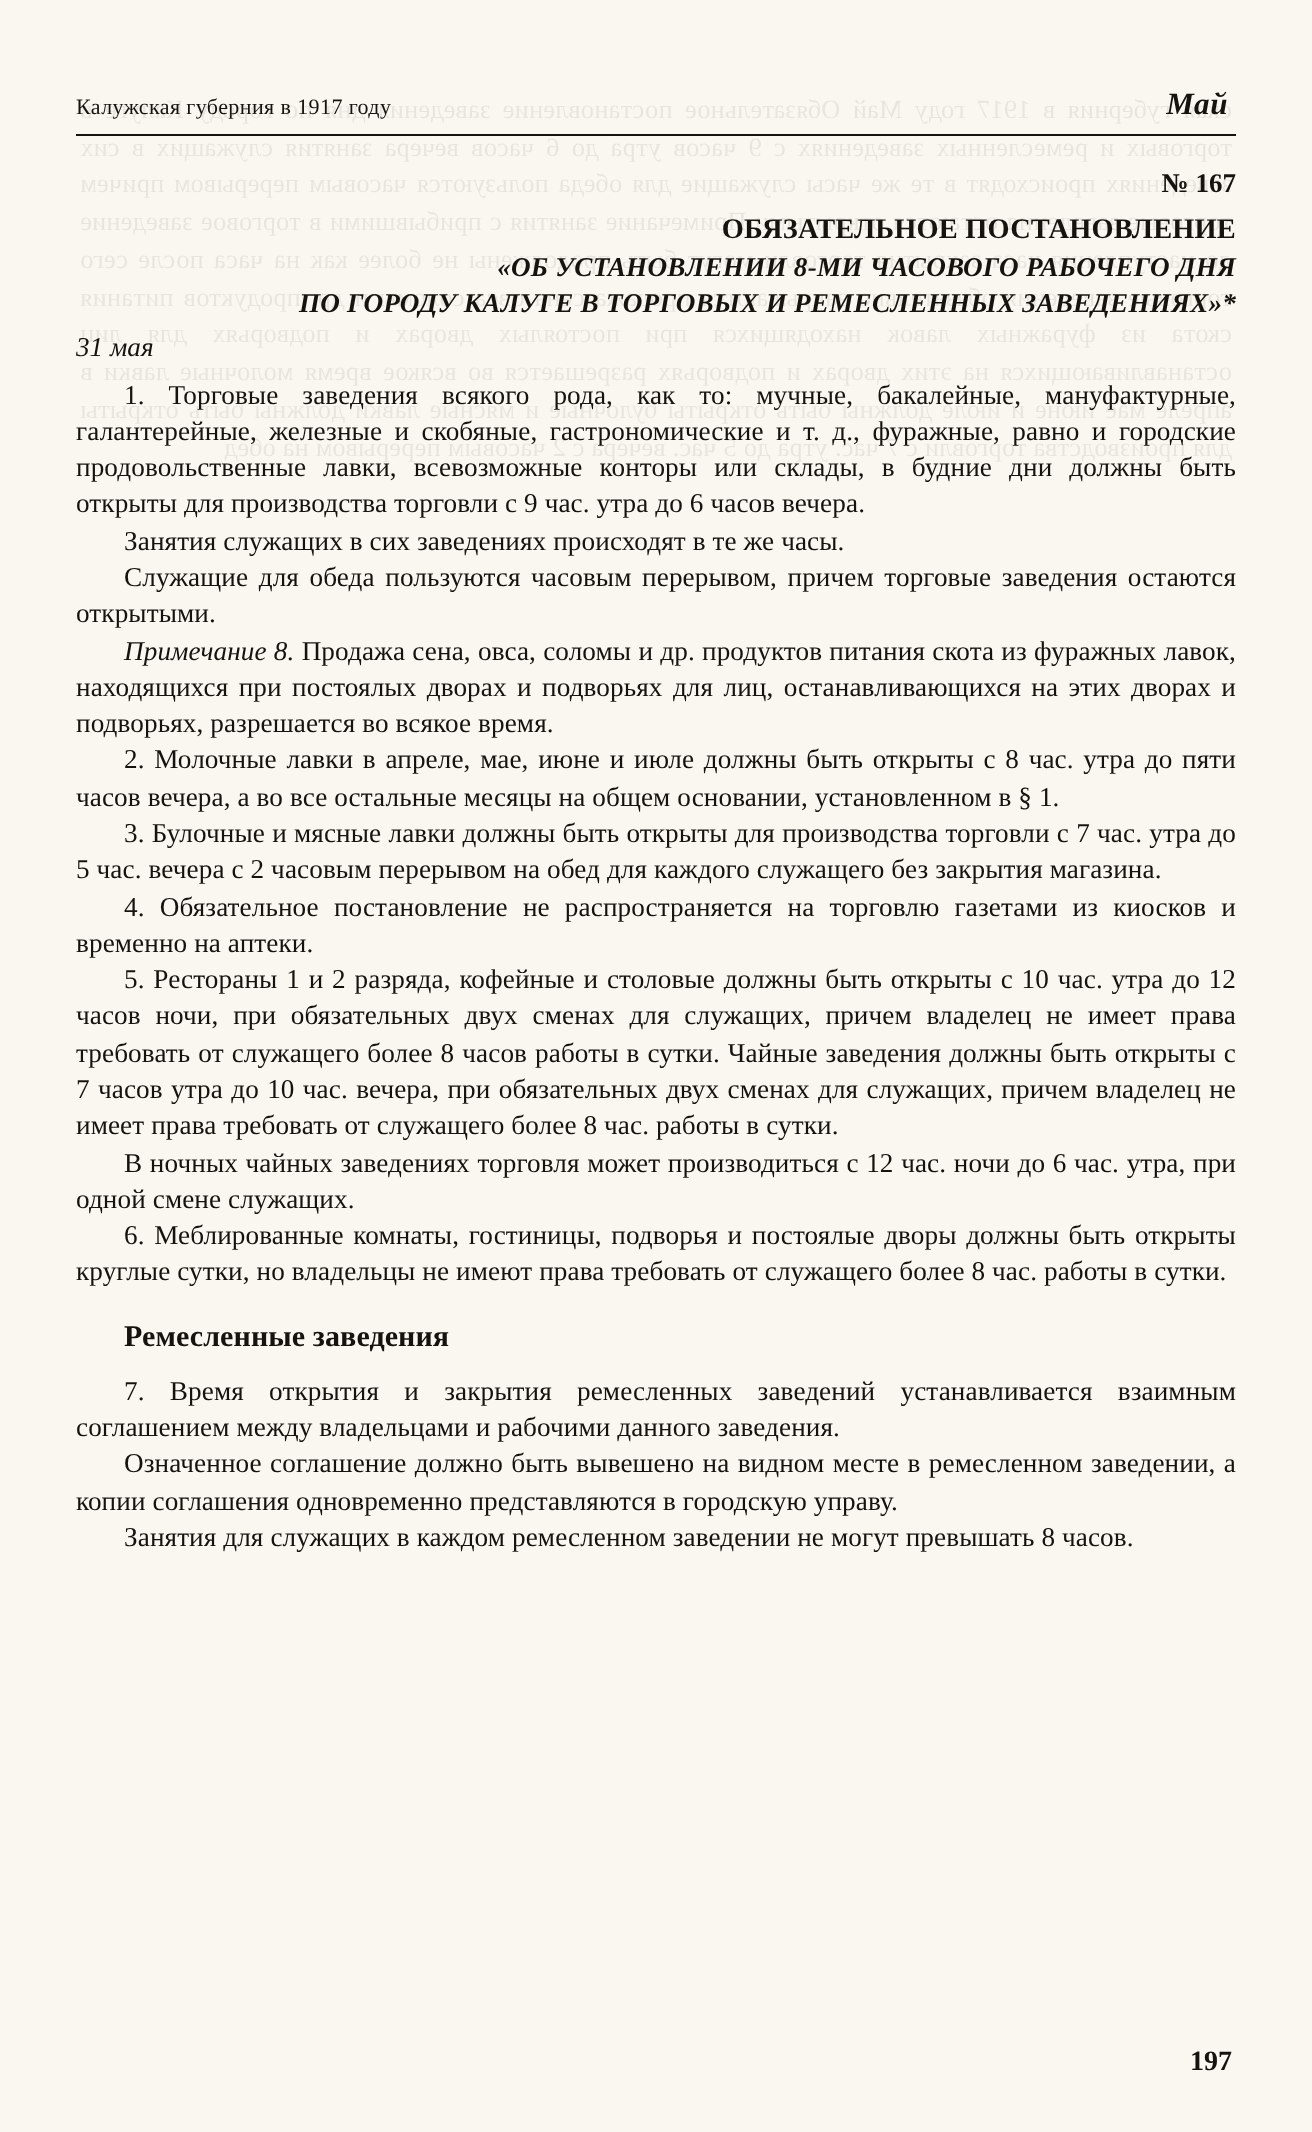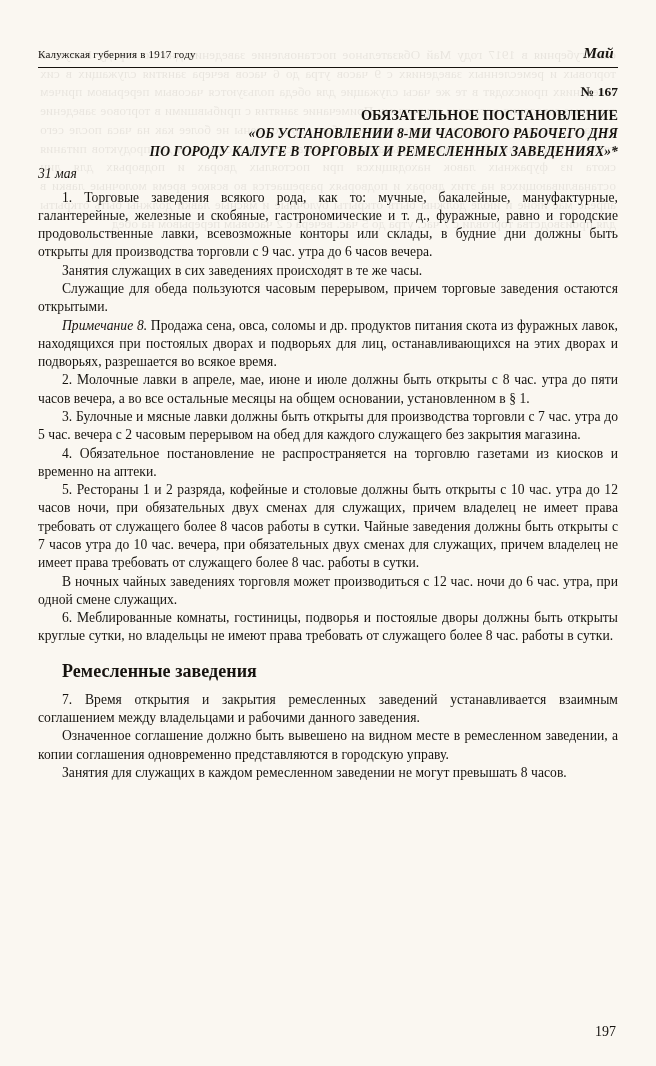--- a/index.html
+++ b/index.html
@@ -102,30 +102,30 @@
   .body p {
     margin: 0;
     text-indent: 24px;
     hyphens: auto;
   }
   .body p .lead-italic {
     font-style: italic;
   }
   .subhead {
     font-weight: bold;
-    font-size: 18px;
+    font-size: 15px;
     margin: 13px 0 8px 0;
     text-indent: 24px;
   }
   .page-number {
     position: absolute;
     right: 40px;
     bottom: 26px;
     font-size: 14px;
-    font-weight: normal;
+    font-weight: bold;
     z-index: 3;
     text-align: right;
   }
 </style>
 </head>
 <body>
 
 <div class="page">
 
   <div class="bleed">ская губерния в 1917 году Май Обязательное постановление заведения дня по городу Калуге в торговых и ремесленных заведениях с 9 часов утра до 6 часов вечера занятия служащих в сих заведениях происходят в те же часы служащие для обеда пользуются часовым перерывом причем торговые заведения остаются открытыми Примечание занятия с прибывшими в торговое заведение до наступления часа закрытия торговли могут быть продолжены не более как на часа после сего торговые заведения обязательно закрываются продажа сена овса соломы и др. продуктов питания скота из фуражных лавок находящихся при постоялых дворах и подворьях для лиц останавливающихся на этих дворах и подворьях разрешается во всякое время молочные лавки в апреле мае июне и июле должны быть открыты булочные и мясные лавки должны быть открыты для производства торговли с 7 час. утра до 5 час. вечера с 2 часовым перерывом на обед</div>

